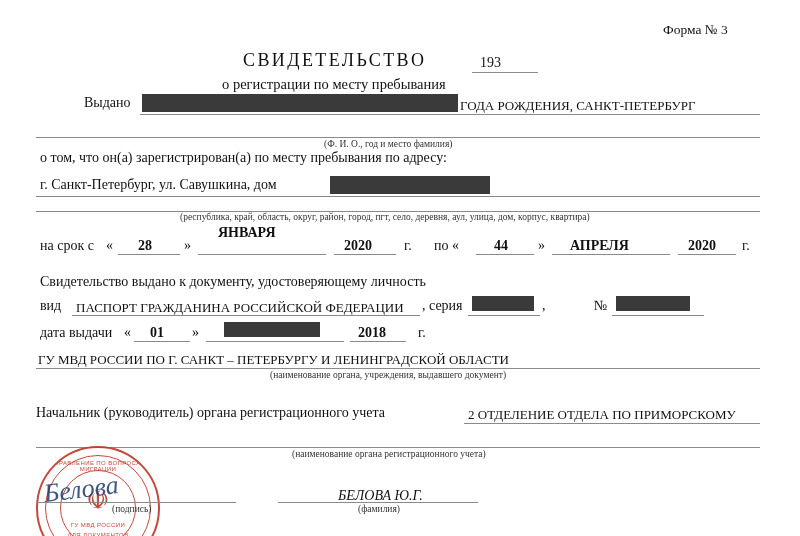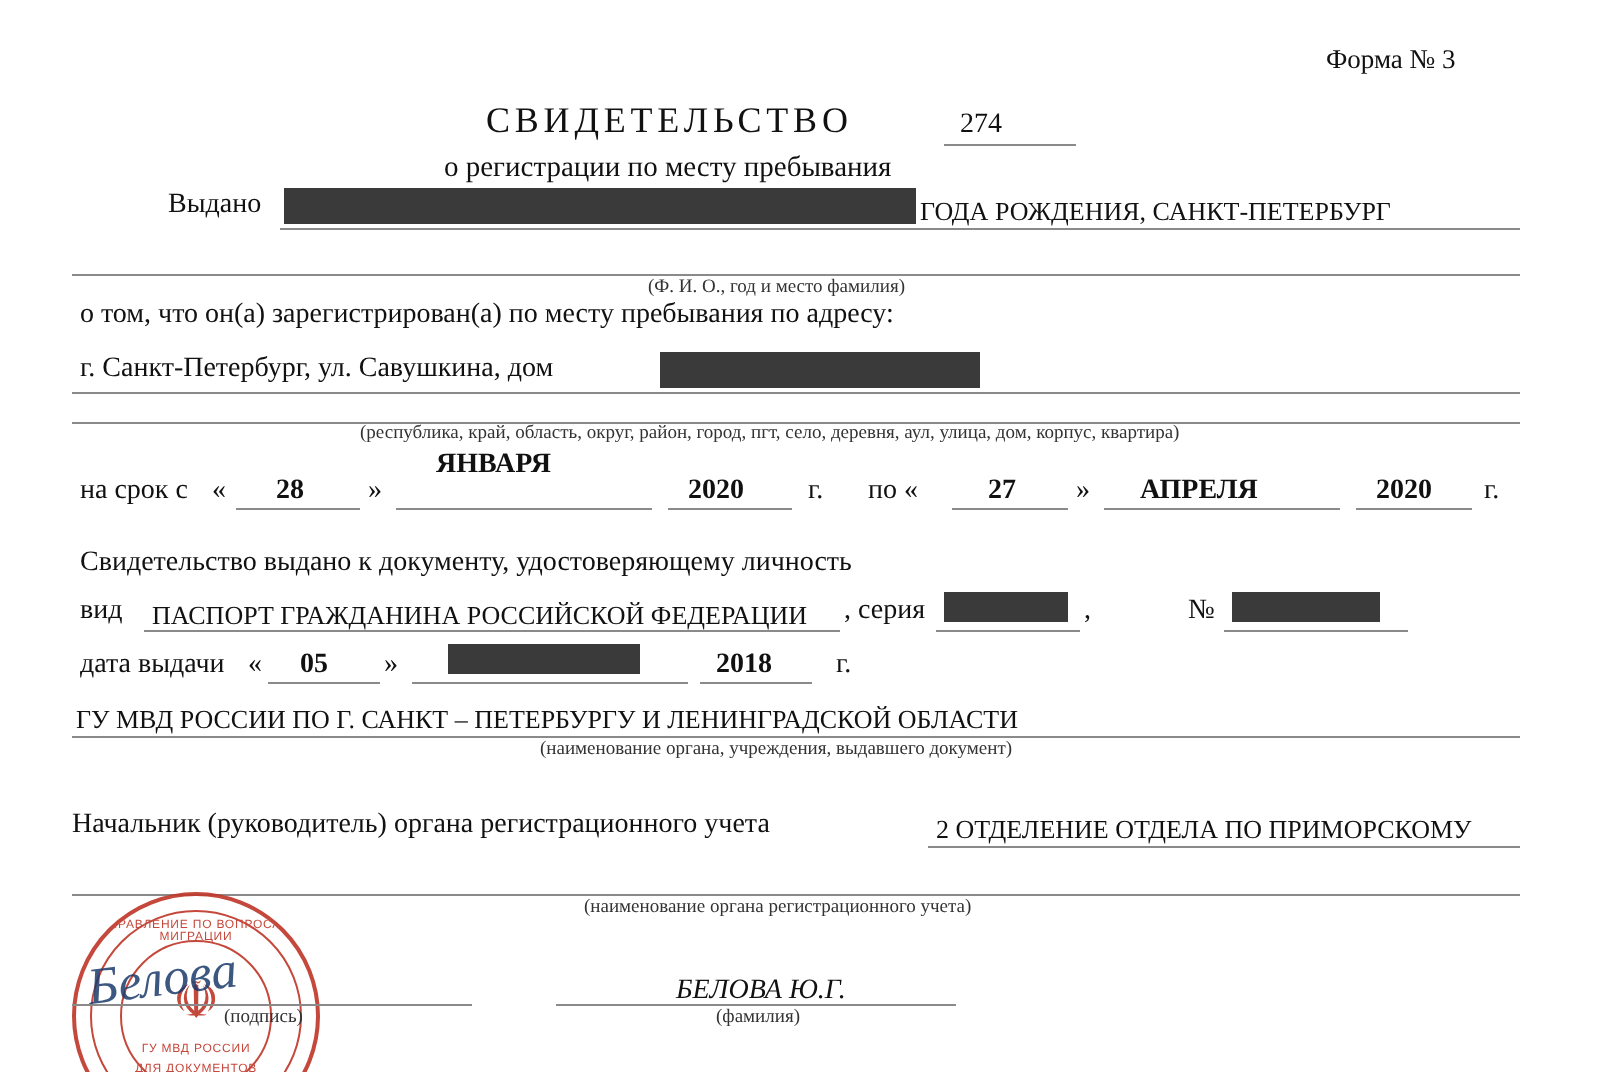--- a/index.html
+++ b/index.html
@@ -104,21 +104,21 @@
   }
 </style>
 </head>
 <body>
 
 <div id="page">
 
   <div class="txt formnum" style="left:663px; top:22px;">Форма № 3</div>
 
   <div class="txt title" style="left:243px; top:50px;">СВИДЕТЕЛЬСТВО</div>
-  <div class="txt body" style="left:480px; top:55px;">274</div>
+  <div class="txt body" style="left:480px; top:55px;">193</div>
   <div class="line" style="left:472px; top:72px; width:66px;"></div>
 
   <div class="txt subtitle" style="left:222px; top:76px;">о регистрации по месту пребывания</div>
 
   <div class="txt body" style="left:84px; top:95px;">Выдано</div>
   <div class="redact" style="left:142px; top:94px; width:316px; height:18px;"></div>
   <div class="txt caps" style="left:460px; top:98px;">ГОДА РОЖДЕНИЯ, САНКТ-ПЕТЕРБУРГ</div>
   <div class="line" style="left:140px; top:114px; width:620px;"></div>
 
   <div class="line" style="left:36px; top:137px; width:724px;"></div>
@@ -136,21 +136,21 @@
   <div class="txt body" style="left:106px; top:238px;">«</div>
   <div class="txt body bold" style="left:138px; top:238px;">28</div>
   <div class="line" style="left:118px; top:254px; width:62px;"></div>
   <div class="txt body" style="left:184px; top:238px;">»</div>
   <div class="txt body bold" style="left:218px; top:225px;">ЯНВАРЯ</div>
   <div class="line" style="left:198px; top:254px; width:128px;"></div>
   <div class="txt body bold" style="left:344px; top:238px;">2020</div>
   <div class="line" style="left:334px; top:254px; width:62px;"></div>
   <div class="txt body" style="left:404px; top:238px;">г.</div>
   <div class="txt body" style="left:434px; top:238px;">по «</div>
-  <div class="txt body bold" style="left:494px; top:238px;">27</div>
+  <div class="txt body bold" style="left:494px; top:238px;">44</div>
   <div class="line" style="left:476px; top:254px; width:58px;"></div>
   <div class="txt body" style="left:538px; top:238px;">»</div>
   <div class="txt body bold" style="left:570px; top:238px;">АПРЕЛЯ</div>
   <div class="line" style="left:552px; top:254px; width:118px;"></div>
   <div class="txt body bold" style="left:688px; top:238px;">2020</div>
   <div class="line" style="left:678px; top:254px; width:58px;"></div>
   <div class="txt body" style="left:742px; top:238px;">г.</div>
 
   <div class="txt body" style="left:40px; top:274px;">Свидетельство выдано к документу, удостоверяющему личность</div>
 
@@ -160,21 +160,21 @@
   <div class="txt body" style="left:422px; top:298px;">, серия</div>
   <div class="redact" style="left:472px; top:296px; width:62px; height:15px;"></div>
   <div class="line" style="left:468px; top:315px; width:72px;"></div>
   <div class="txt body" style="left:542px; top:298px;">,</div>
   <div class="txt body" style="left:594px; top:298px;">№</div>
   <div class="redact" style="left:616px; top:296px; width:74px; height:15px;"></div>
   <div class="line" style="left:612px; top:315px; width:92px;"></div>
 
   <div class="txt body" style="left:40px; top:325px;">дата выдачи</div>
   <div class="txt body" style="left:124px; top:325px;">«</div>
-  <div class="txt body bold" style="left:150px; top:325px;">05</div>
+  <div class="txt body bold" style="left:150px; top:325px;">01</div>
   <div class="line" style="left:134px; top:341px; width:56px;"></div>
   <div class="txt body" style="left:192px; top:325px;">»</div>
   <div class="redact" style="left:224px; top:322px; width:96px; height:15px;"></div>
   <div class="line" style="left:206px; top:341px; width:138px;"></div>
   <div class="txt body bold" style="left:358px; top:325px;">2018</div>
   <div class="line" style="left:350px; top:341px; width:56px;"></div>
   <div class="txt body" style="left:418px; top:325px;">г.</div>
 
   <div class="txt caps" style="left:38px; top:352px;">ГУ  МВД  РОССИИ  ПО  Г. САНКТ – ПЕТЕРБУРГУ  И  ЛЕНИНГРАДСКОЙ ОБЛАСТИ</div>
   <div class="line" style="left:36px; top:368px; width:724px;"></div>

